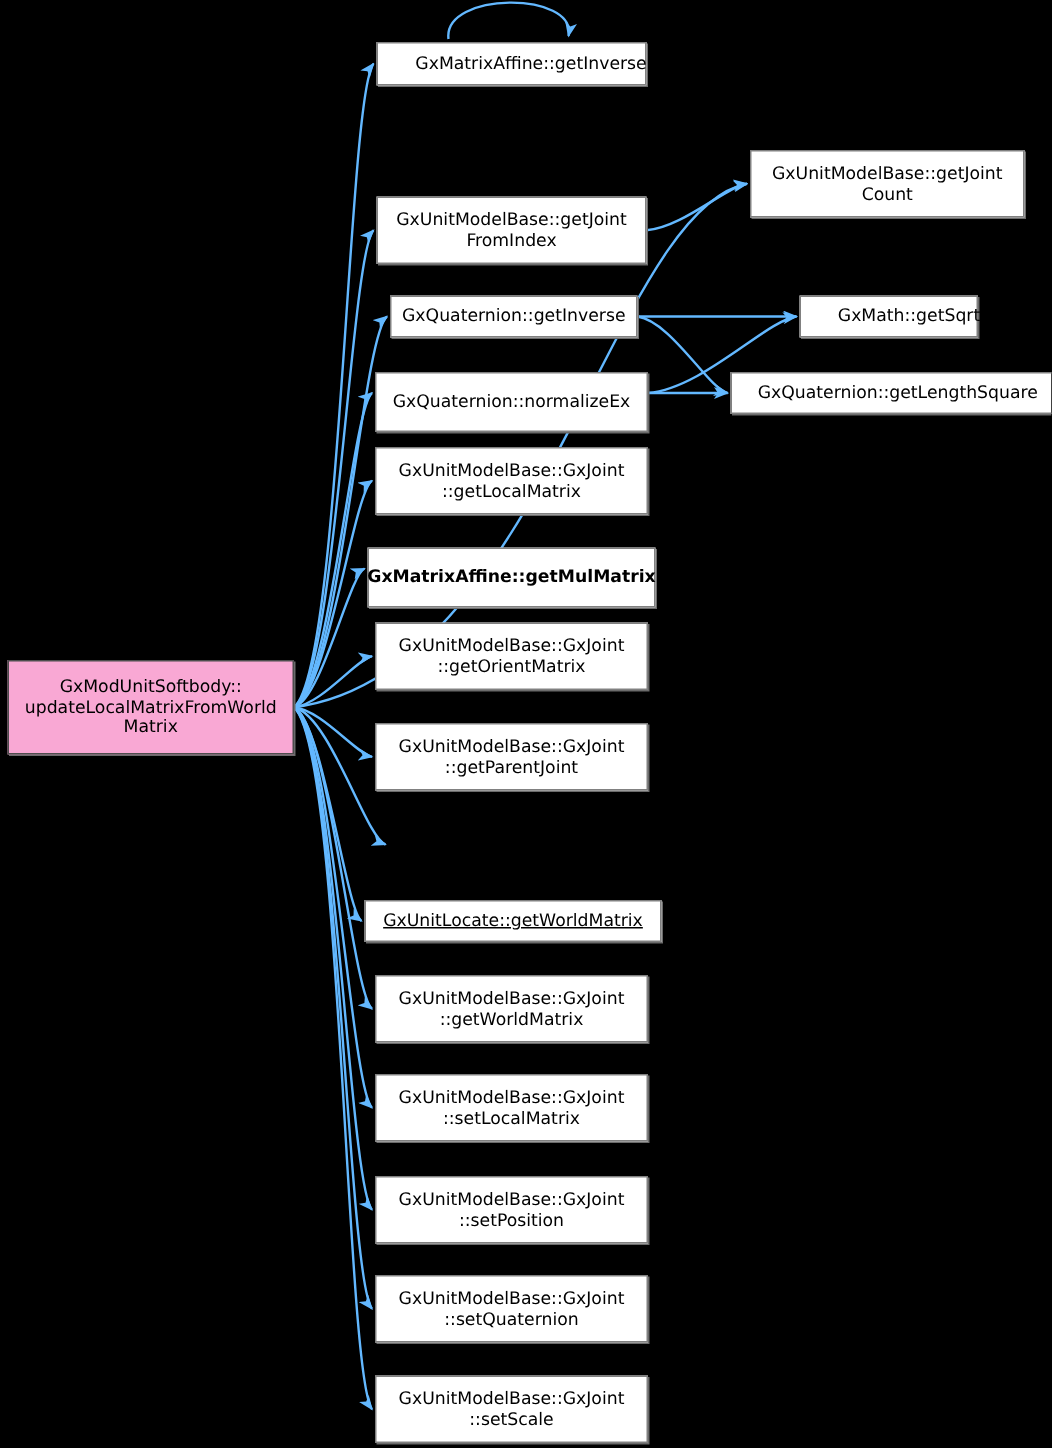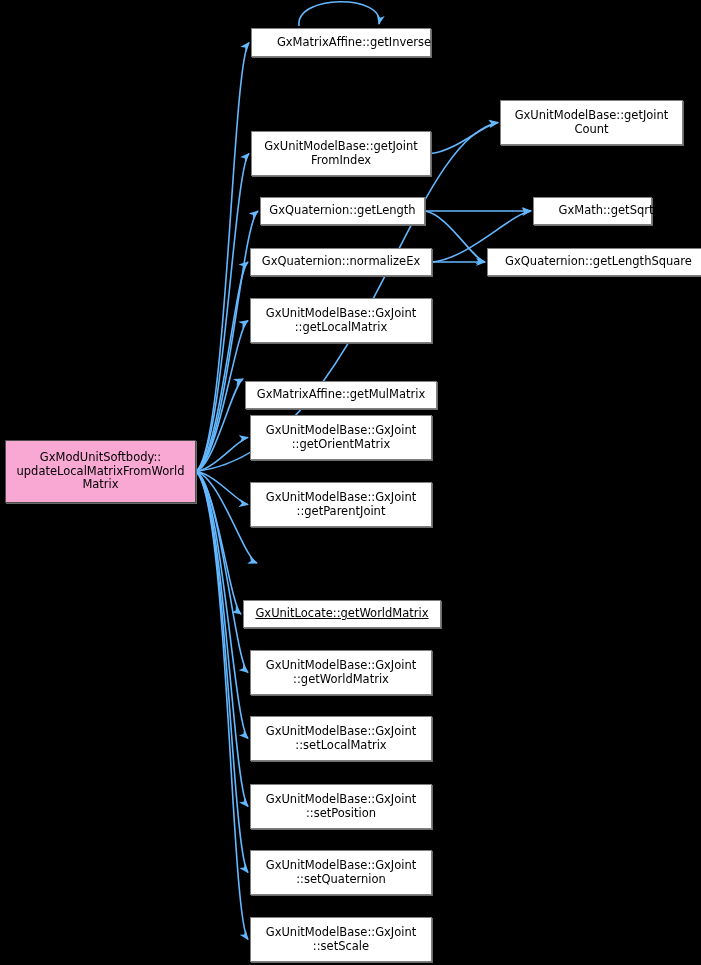--- a/index.html
+++ b/index.html
@@ -58,36 +58,36 @@
     </div>
     <div class="node" style="left: 500px; top: 100px; width: 183px; height: 45px;">
       <span class="lbl">GxUnitModelBase::getJoint
 Count</span>
     </div>
     <div class="node" style="left: 251px; top: 131px; width: 180px; height: 45px;">
       <span class="lbl">GxUnitModelBase::getJoint
 FromIndex</span>
     </div>
     <div class="node" style="left: 260px; top: 197px; width: 165px; height: 28px;">
-      <span class="lbl">GxQuaternion::getLength</span>
+      <span class="lbl">GxQuaternion::getInverse</span>
     </div>
     <div class="node" style="left: 533px; top: 197px; width: 119px; height: 28px; padding-left: 27px;">
       <span class="lbl">GxMath::getSqrt</span>
     </div>
-    <div class="node" style="left: 250px; top: 248px; width: 182px; height: 28px;">
+    <div class="node" style="left: 250px; top: 248px; width: 182px; height: 40px;">
       <span class="lbl">GxQuaternion::normalizeEx</span>
     </div>
     <div class="node" style="left: 487px; top: 248px; width: 223px; height: 28px;">
       <span class="lbl">GxQuaternion::getLengthSquare</span>
     </div>
     <div class="node" style="left: 250px; top: 298px; width: 182px; height: 45px;">
       <span class="lbl">GxUnitModelBase::GxJoint
 ::getLocalMatrix</span>
     </div>
-    <div class="node" style="left: 245px; top: 381px; width: 192px; height: 28px;">
+    <div class="node" style="left: 245px; top: 365px; width: 192px; height: 40px; font-weight: bold;">
       <span class="lbl">GxMatrixAffine::getMulMatrix</span>
     </div>
     <div class="node" style="left: 250px; top: 415px; width: 182px; height: 45px;">
       <span class="lbl">GxUnitModelBase::GxJoint
 ::getOrientMatrix</span>
     </div>
     <div class="node" style="left: 250px; top: 482px; width: 182px; height: 45px;">
       <span class="lbl">GxUnitModelBase::GxJoint
 ::getParentJoint</span>
     </div>

